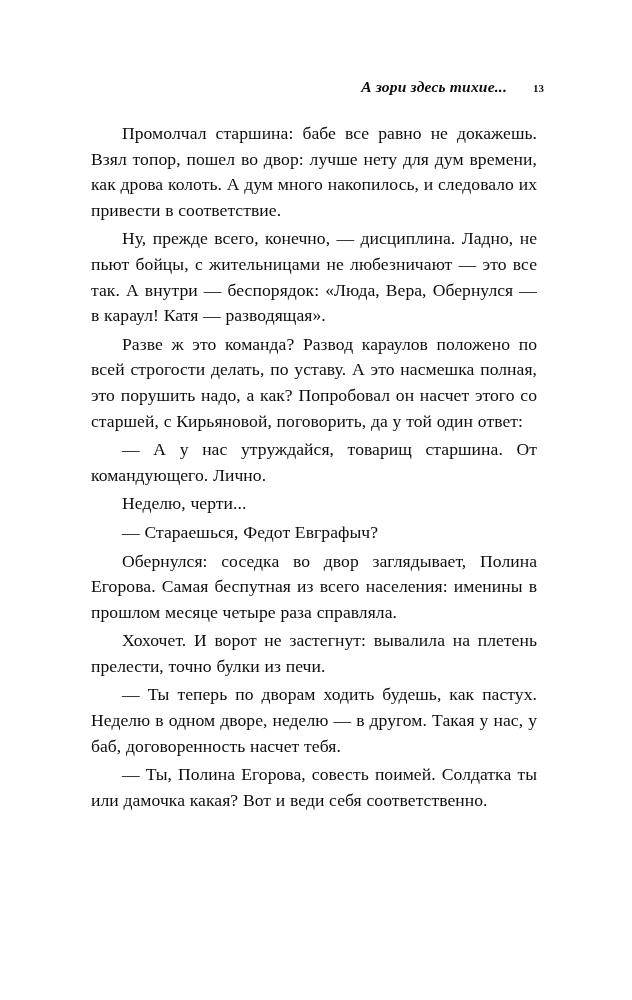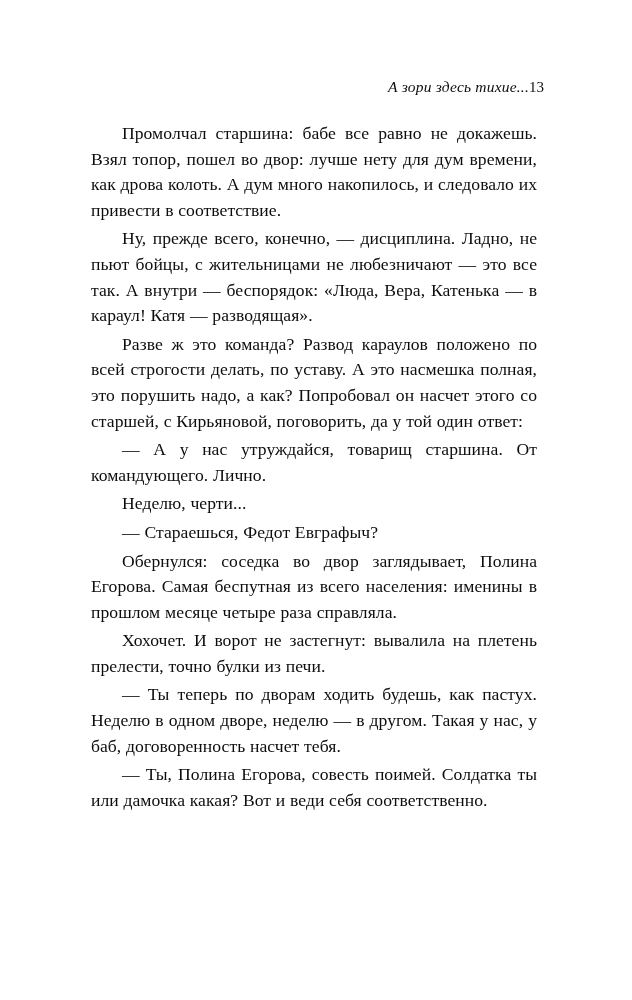--- a/index.html
+++ b/index.html
@@ -23,29 +23,31 @@
   }
   .header {
     position: absolute;
     top: 78px;
     left: 88px;
     right: 88px;
     height: 24px;
     display: flex;
     align-items: baseline;
     justify-content: flex-end;
+    font-weight: bold;
   }
   .running-title {
     font-style: italic;
     font-size: 15.5px;
     letter-spacing: 0.2px;
     white-space: nowrap;
   }
   .page-number {
-    font-size: 15px;
+    font-size: 11px;
+    margin-left: 26px;
     font-style: normal;
   }
   .body-text {
     position: absolute;
     top: 118px;
     left: 88px;
     width: 452px;
     text-align: justify;
     font-size: 17.6px;
     line-height: 25.6px;
@@ -67,21 +69,21 @@
 
 <div class="page">
 
   <div class="header">
     <span class="running-title">А зори здесь тихие...</span>
     <span class="page-number">13</span>
   </div>
 
   <div class="body-text">
     <p>Промолчал старшина: бабе все равно не докажешь. Взял топор, пошел во двор: лучше нету для дум времени, как дрова колоть. А дум много накопилось, и следовало их привести в соответствие.</p>
-    <p>Ну, прежде всего, конечно, — дисциплина. Ладно, не пьют бойцы, с жительницами не любезничают — это все так. А внутри — беспорядок: «Люда, Вера, Катенька — в караул! Катя — разводящая».</p>
+    <p>Ну, прежде всего, конечно, — дисциплина. Ладно, не пьют бойцы, с жительницами не любезничают — это все так. А внутри — беспорядок: «Люда, Вера, Обернулся — в караул! Катя — разводящая».</p>
     <p>Разве ж это команда? Развод караулов положено по всей строгости делать, по уставу. А это насмешка полная, это порушить надо, а как? Попробовал он насчет этого со старшей, с Кирьяновой, поговорить, да у той один ответ:</p>
     <p>— А у нас утруждайся, товарищ старшина. От командующего. Лично.</p>
     <p>Неделю, черти...</p>
     <p>— Стараешься, Федот Евграфыч?</p>
     <p>Обернулся: соседка во двор заглядывает, Полина Егорова. Самая беспутная из всего населения: именины в прошлом месяце четыре раза справляла.</p>
     <p>Хохочет. И ворот не застегнут: вывалила на плетень прелести, точно булки из печи.</p>
     <p>— Ты теперь по дворам ходить будешь, как пастух. Неделю в одном дворе, неделю — в другом. Такая у нас, у баб, договоренность насчет тебя.</p>
     <p>— Ты, Полина Егорова, совесть поимей. Солдатка ты или дамочка какая? Вот и веди себя соответственно.</p>
   </div>
 

